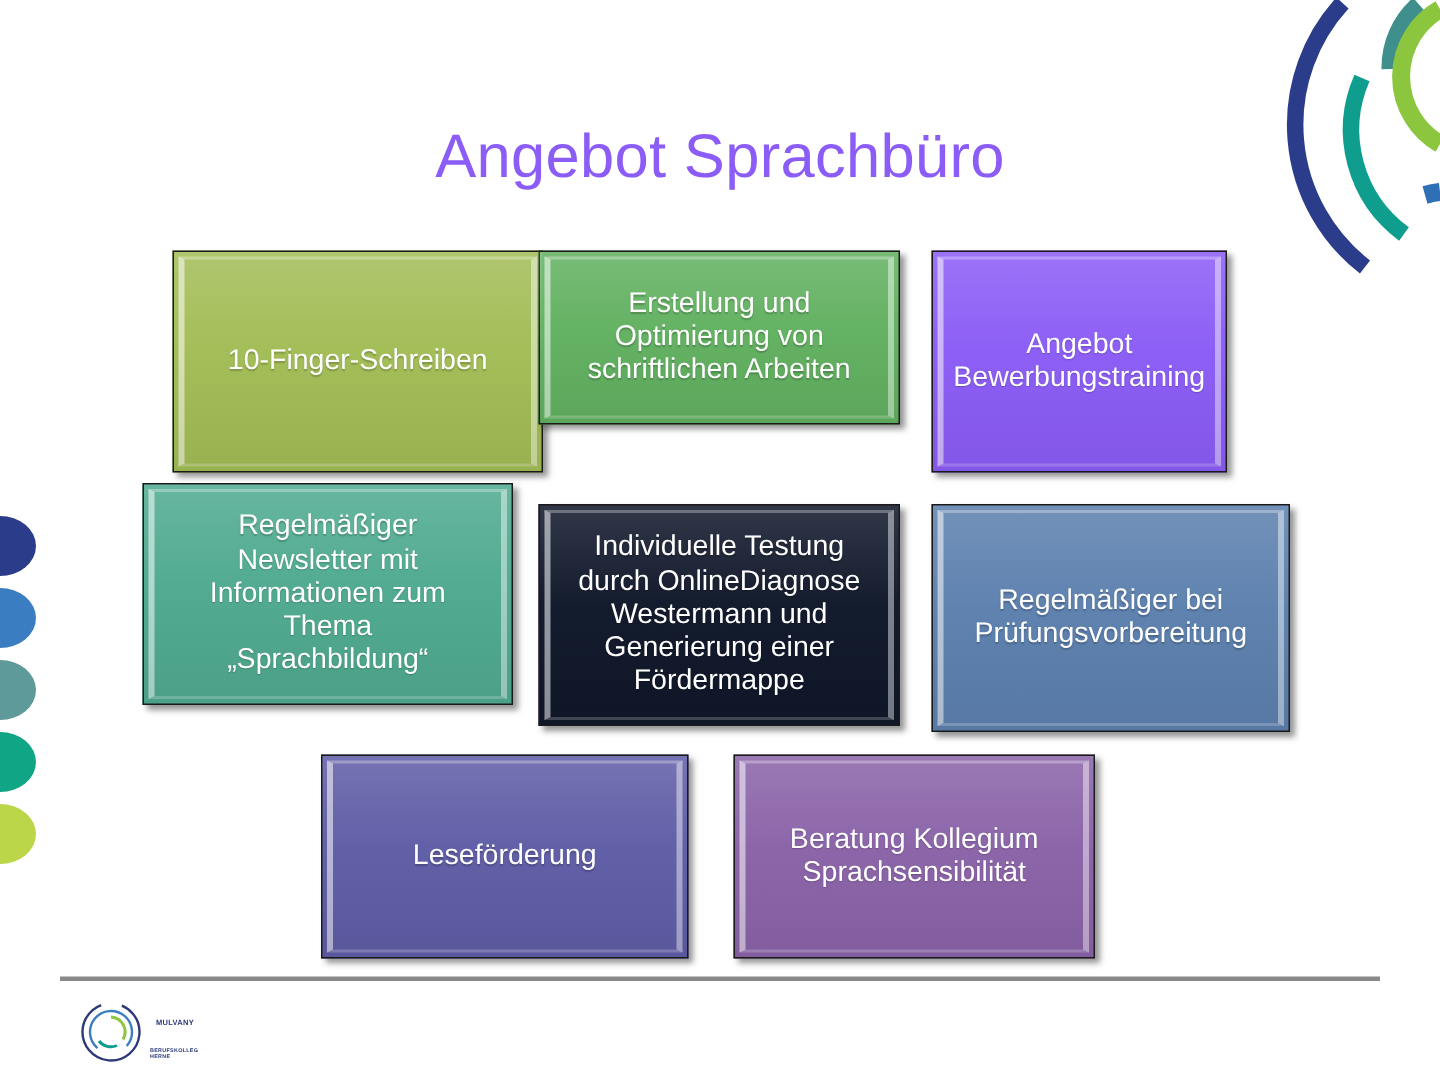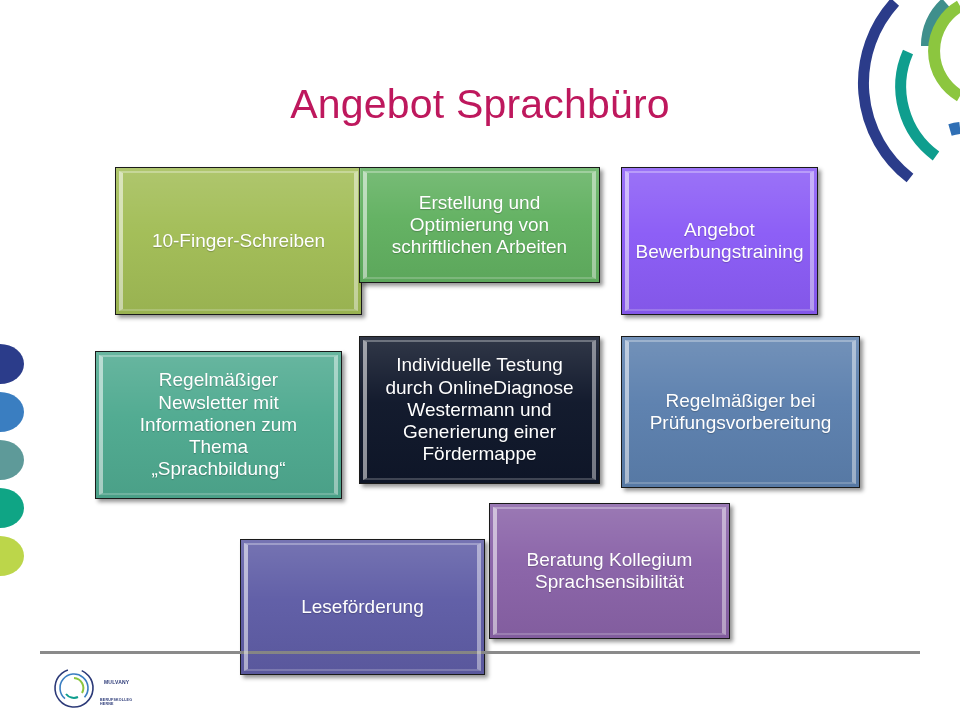--- a/index.html
+++ b/index.html
@@ -43,21 +43,21 @@
 
   
   #slide-title {
     position: absolute;
     left: 0;
     top: 82px;
     width: 960px;
     text-align: center;
     font-size: 41px;
     font-weight: 400;
-    color: #be185d;
+    color: #8b5cf6;
     letter-spacing: 0.2px;
     line-height: 1.1;
   }
 
   
   .box {
     position: absolute;
     box-sizing: border-box;
     display: flex;
     align-items: center;
@@ -172,42 +172,42 @@
   <span class="box-label">Erstellung und
 Optimierung von
 schriftlichen Arbeiten</span>
 </div>
 
 <div class="box" style="left:621px; top:167px; width:197px; height:148px; background:#8b5cf6;">
   <span class="box-label">Angebot
 Bewerbungstraining</span>
 </div>
 
-<div class="box" style="left:95px; top:351px; width:247px; height:148px; background:#4faa90;">
+<div class="box" style="left:95px; top:322px; width:247px; height:148px; background:#4faa90;">
   <span class="box-label">Regelmäßiger
 Newsletter mit
 Informationen zum
 Thema
 „Sprachbildung“</span>
 </div>
 
 <div class="box" style="left:359px; top:336px; width:241px; height:148px; background:#0f172a;">
   <span class="box-label">Individuelle Testung
 durch OnlineDiagnose
 Westermann und
 Generierung einer
 Fördermappe</span>
 </div>
 
 <div class="box" style="left:621px; top:336px; width:239px; height:152px; background:#5c80ae;">
   <span class="box-label">Regelmäßiger bei
 Prüfungsvorbereitung</span>
 </div>
 
-<div class="box" style="left:240px; top:503px; width:245px; height:136px; background:#5f5da6;margin-top:36px;">
+<div class="box" style="left:214px; top:503px; width:245px; height:136px; background:#5f5da6;">
   <span class="box-label">Leseförderung</span>
 </div>
 
 <div class="box" style="left:489px; top:503px; width:241px; height:136px; background:#8a63a8;text-align:center;">
   <span class="box-label">Beratung Kollegium
 Sprachsensibilität</span>
 </div>
 
 <div id="bottom-divider"></div>
 

